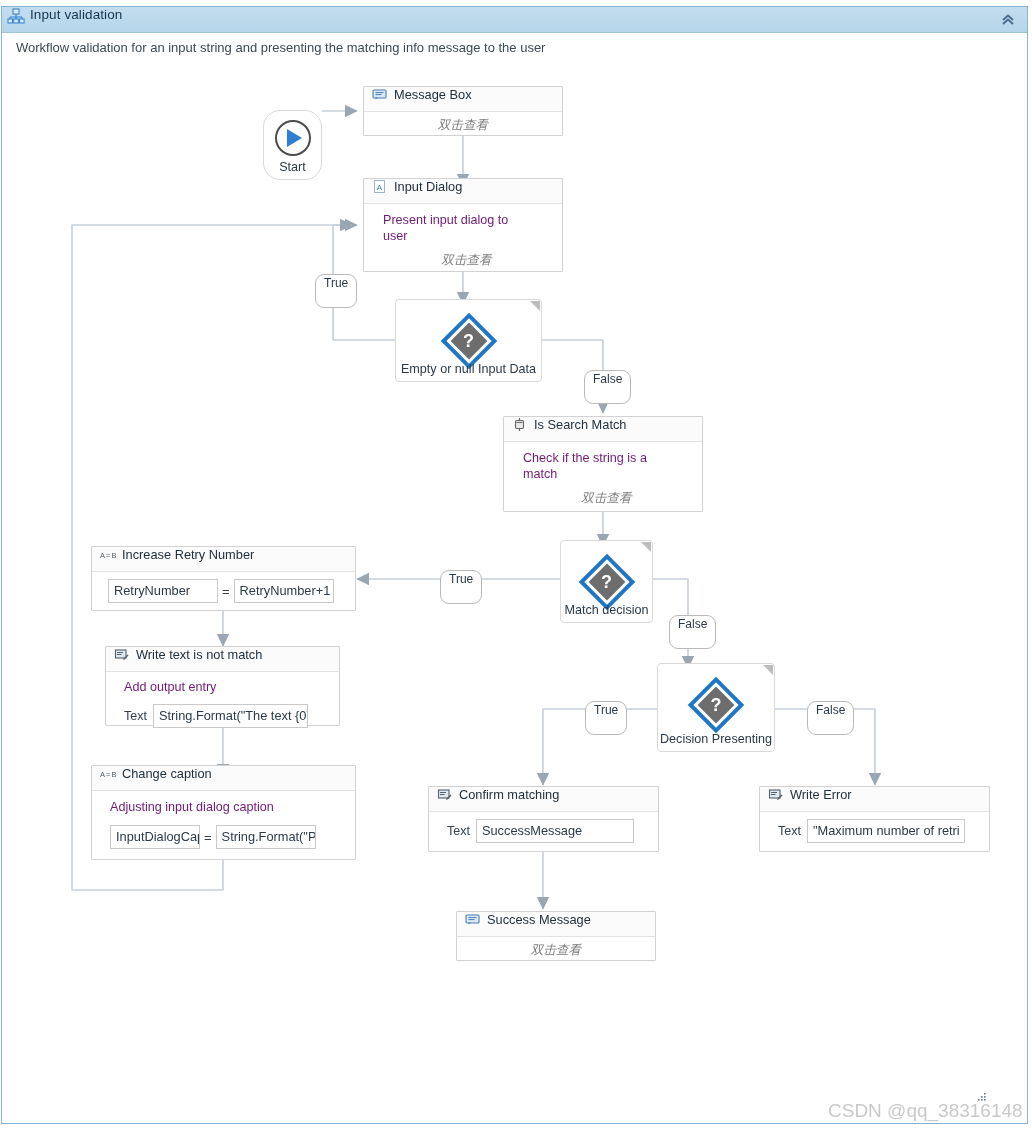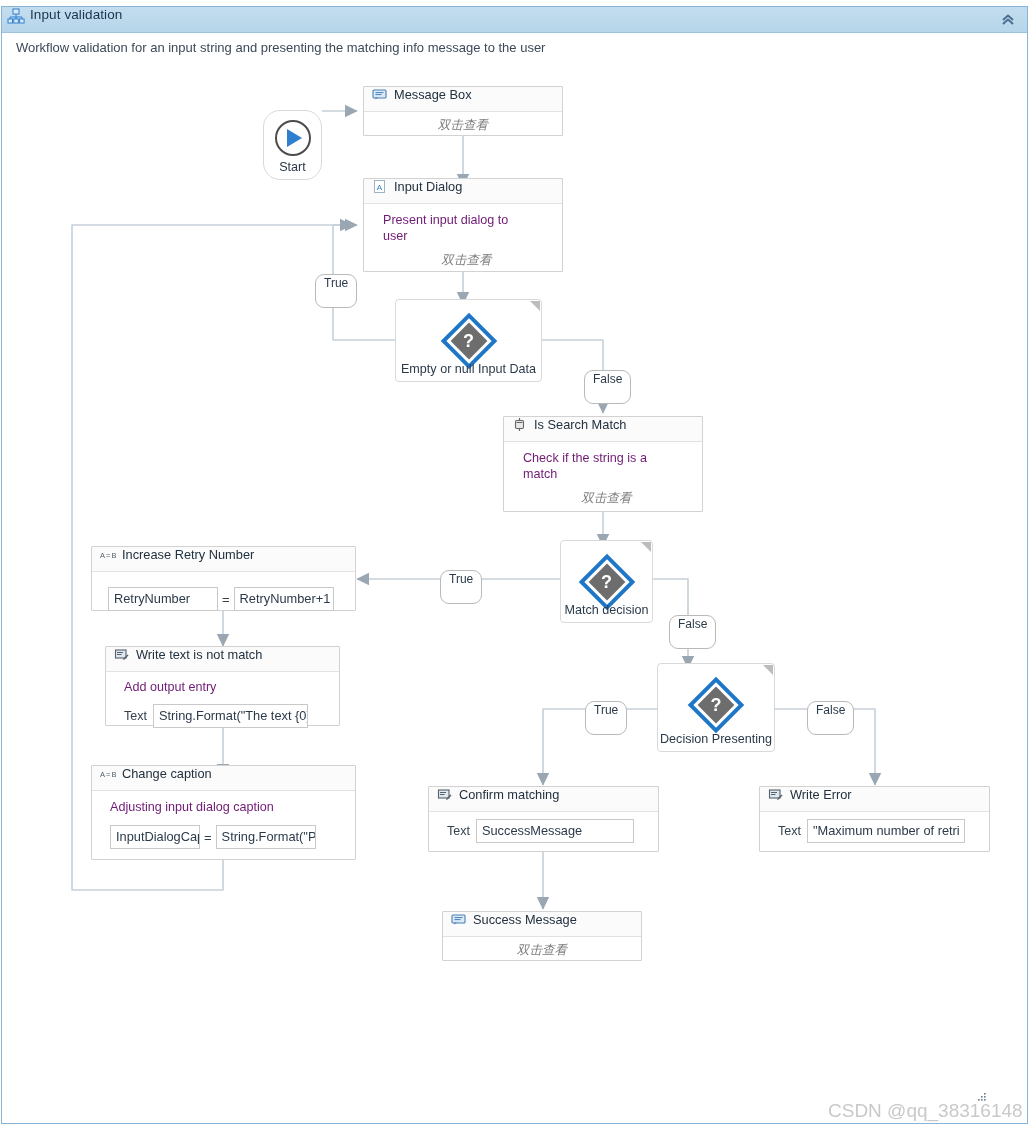--- a/index.html
+++ b/index.html
@@ -319,21 +319,21 @@
         <span class="ico">
           <svg width="18" height="15" viewBox="0 0 18 15">
             <text x="0" y="11" font-size="7.5" fill="#55606b" font-family="Liberation Sans, sans-serif">A</text>
             <text x="6" y="11" font-size="7.5" fill="#55606b" font-family="Liberation Sans, sans-serif">=</text>
             <text x="11.5" y="11" font-size="7.5" fill="#55606b" font-family="Liberation Sans, sans-serif">B</text>
           </svg>
         </span>
         <span class="ttl">Increase Retry Number</span>
       </div>
       <div class="body" style="padding:7px 10px 0 16px;">
-        <div class="fieldrow" style="margin-top:8px;">
+        <div class="fieldrow" style="margin-top:0;">
           <span class="fbox" style="width:110px;">RetryNumber</span>
           <span class="eq">=</span>
           <span class="fbox" style="width:100px;">RetryNumber+1</span>
         </div>
       </div>
     </div>
 
     <div class="node" style="left:103px;top:612px;width:235px;height:80px;">
       <div class="hdr">
         <span class="ico">
@@ -417,21 +417,21 @@
         <span class="ttl">Write Error</span>
       </div>
       <div class="body" style="padding:7px 8px 0 18px;">
         <div class="fieldrow" style="margin-top:0;">
           <span class="flabel">Text</span>
           <span class="fbox" style="width:158px;">"Maximum number of retri</span>
         </div>
       </div>
     </div>
 
-    <div class="node" style="left:440px;top:877px;width:200px;height:50px;">
+    <div class="node" style="left:454px;top:877px;width:200px;height:50px;">
       <div class="hdr">
         <span class="ico">
           <svg width="15" height="15" viewBox="0 0 15 15">
             <rect x="1" y="3" width="13" height="8" rx="1" fill="#dbeaf7" stroke="#4a7fb5" stroke-width="1.1"></rect>
             <path d="M3.5 12.5 L3.5 10.5 L6 10.5 z" fill="#4a7fb5"></path>
             <path d="M3.5 5.6 H11.5 M3.5 7.6 H9.5" stroke="#4a7fb5" stroke-width="1"></path>
           </svg>
         </span>
         <span class="ttl">Success Message</span>
       </div>

